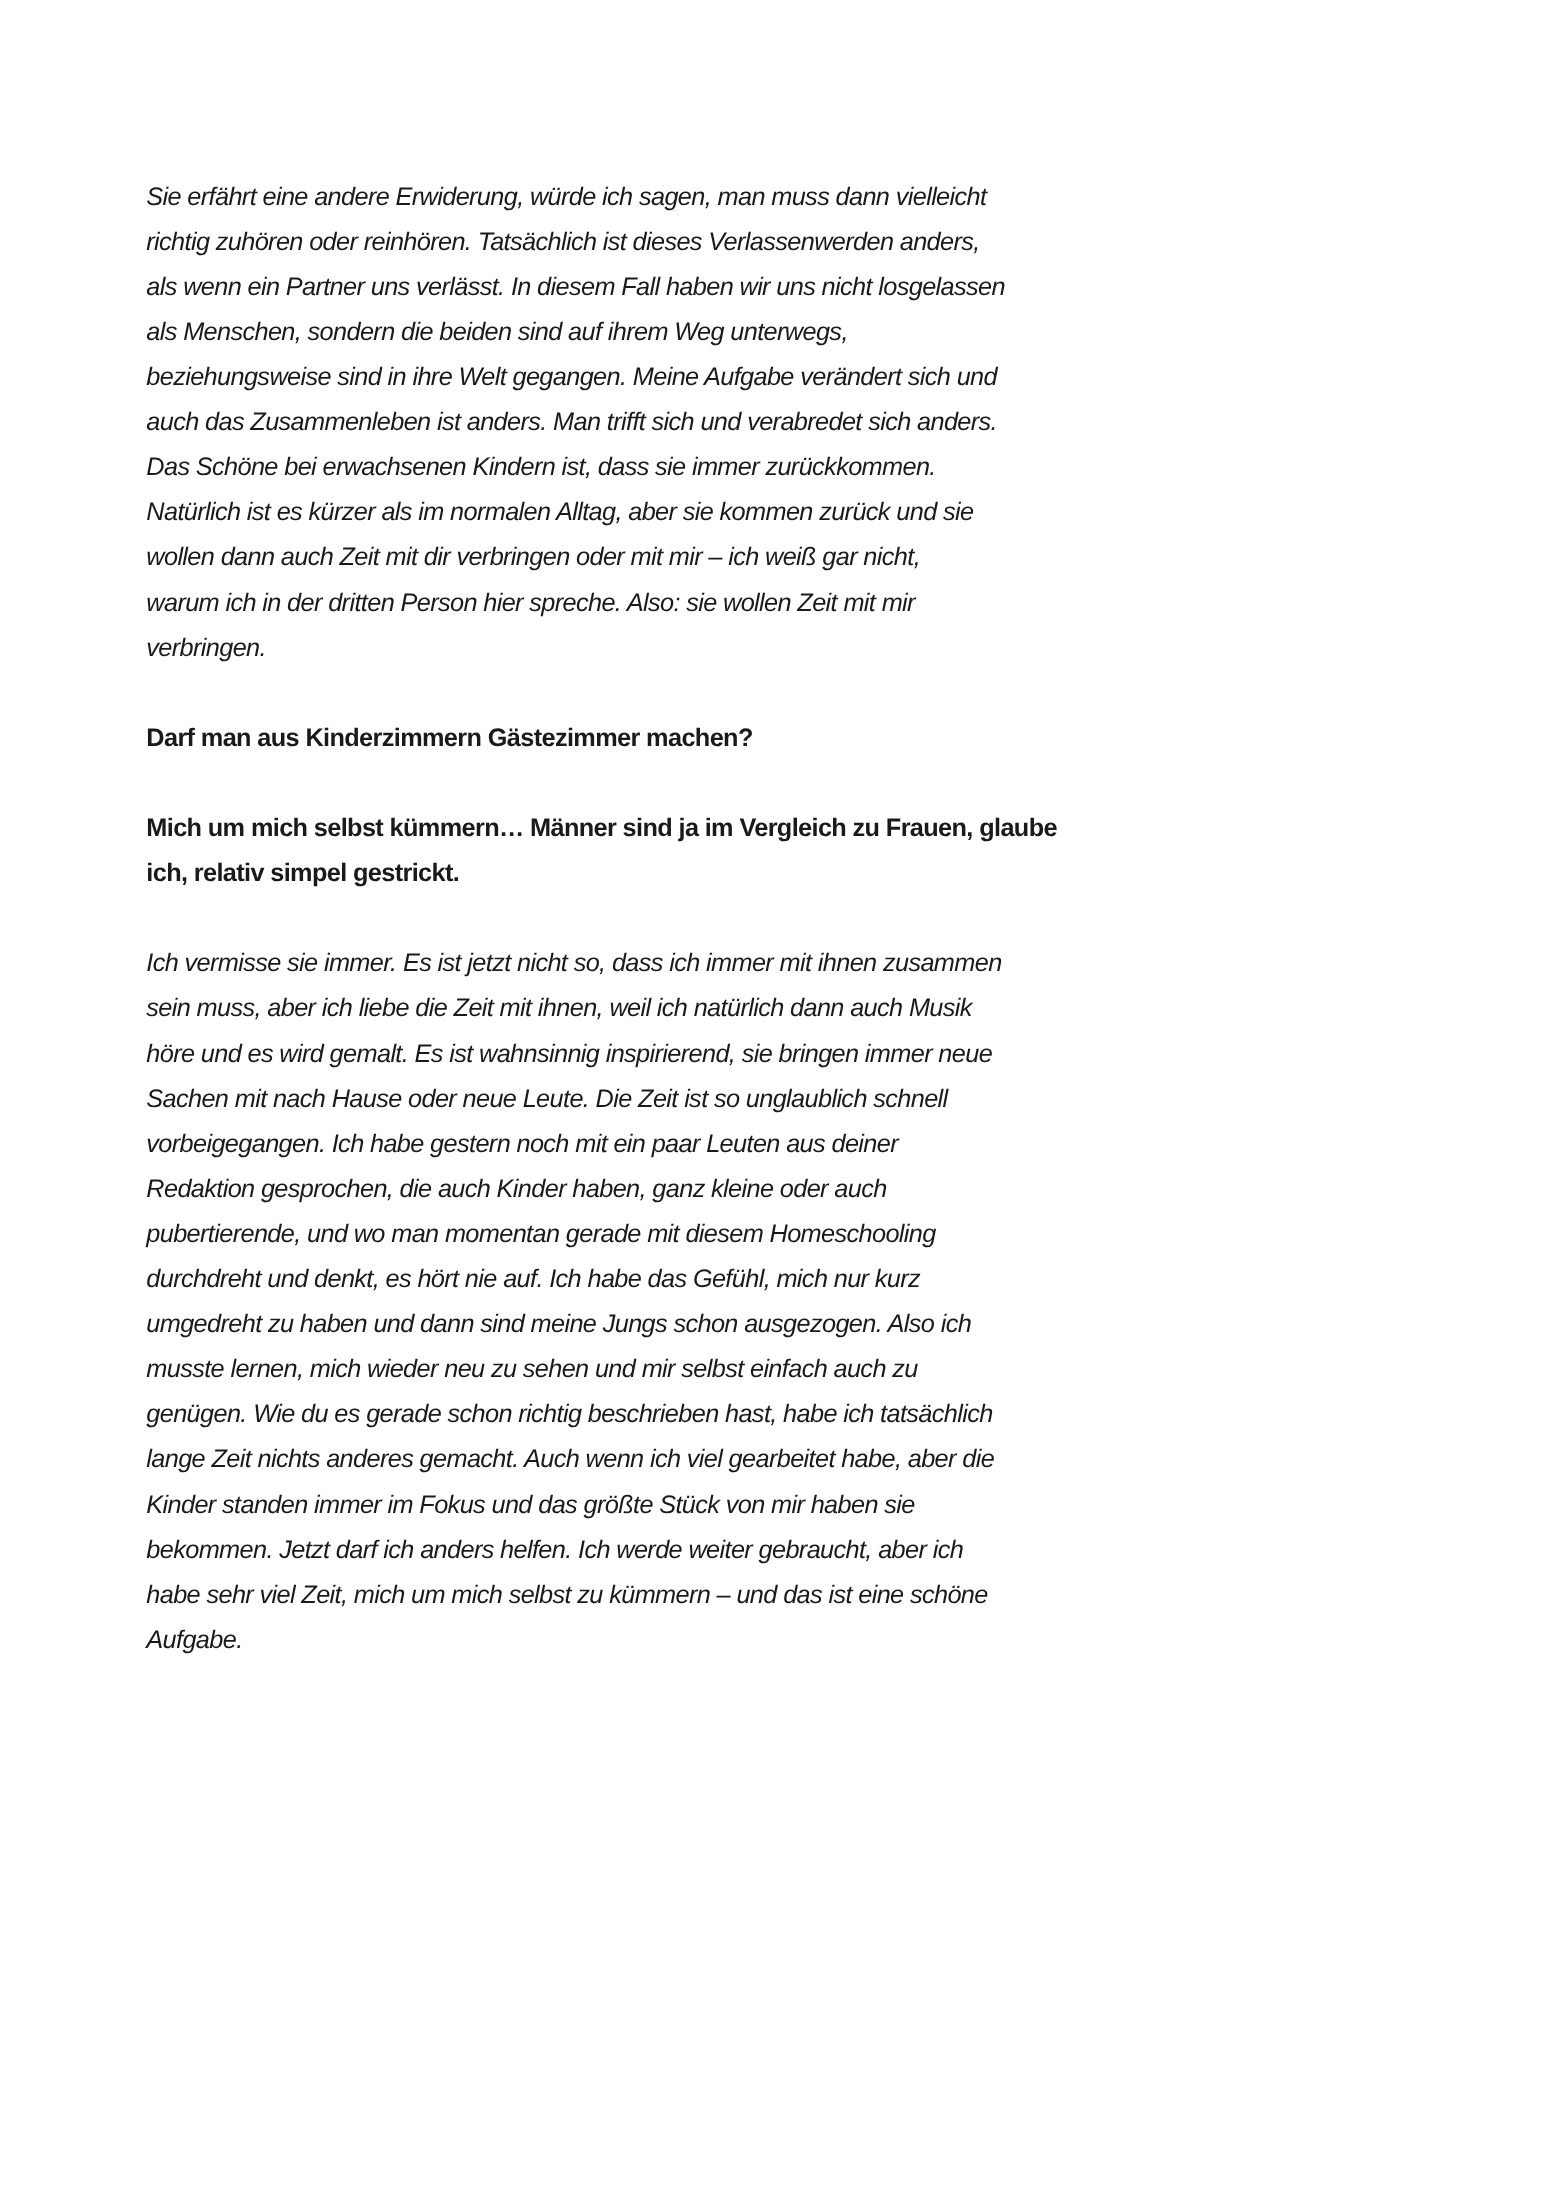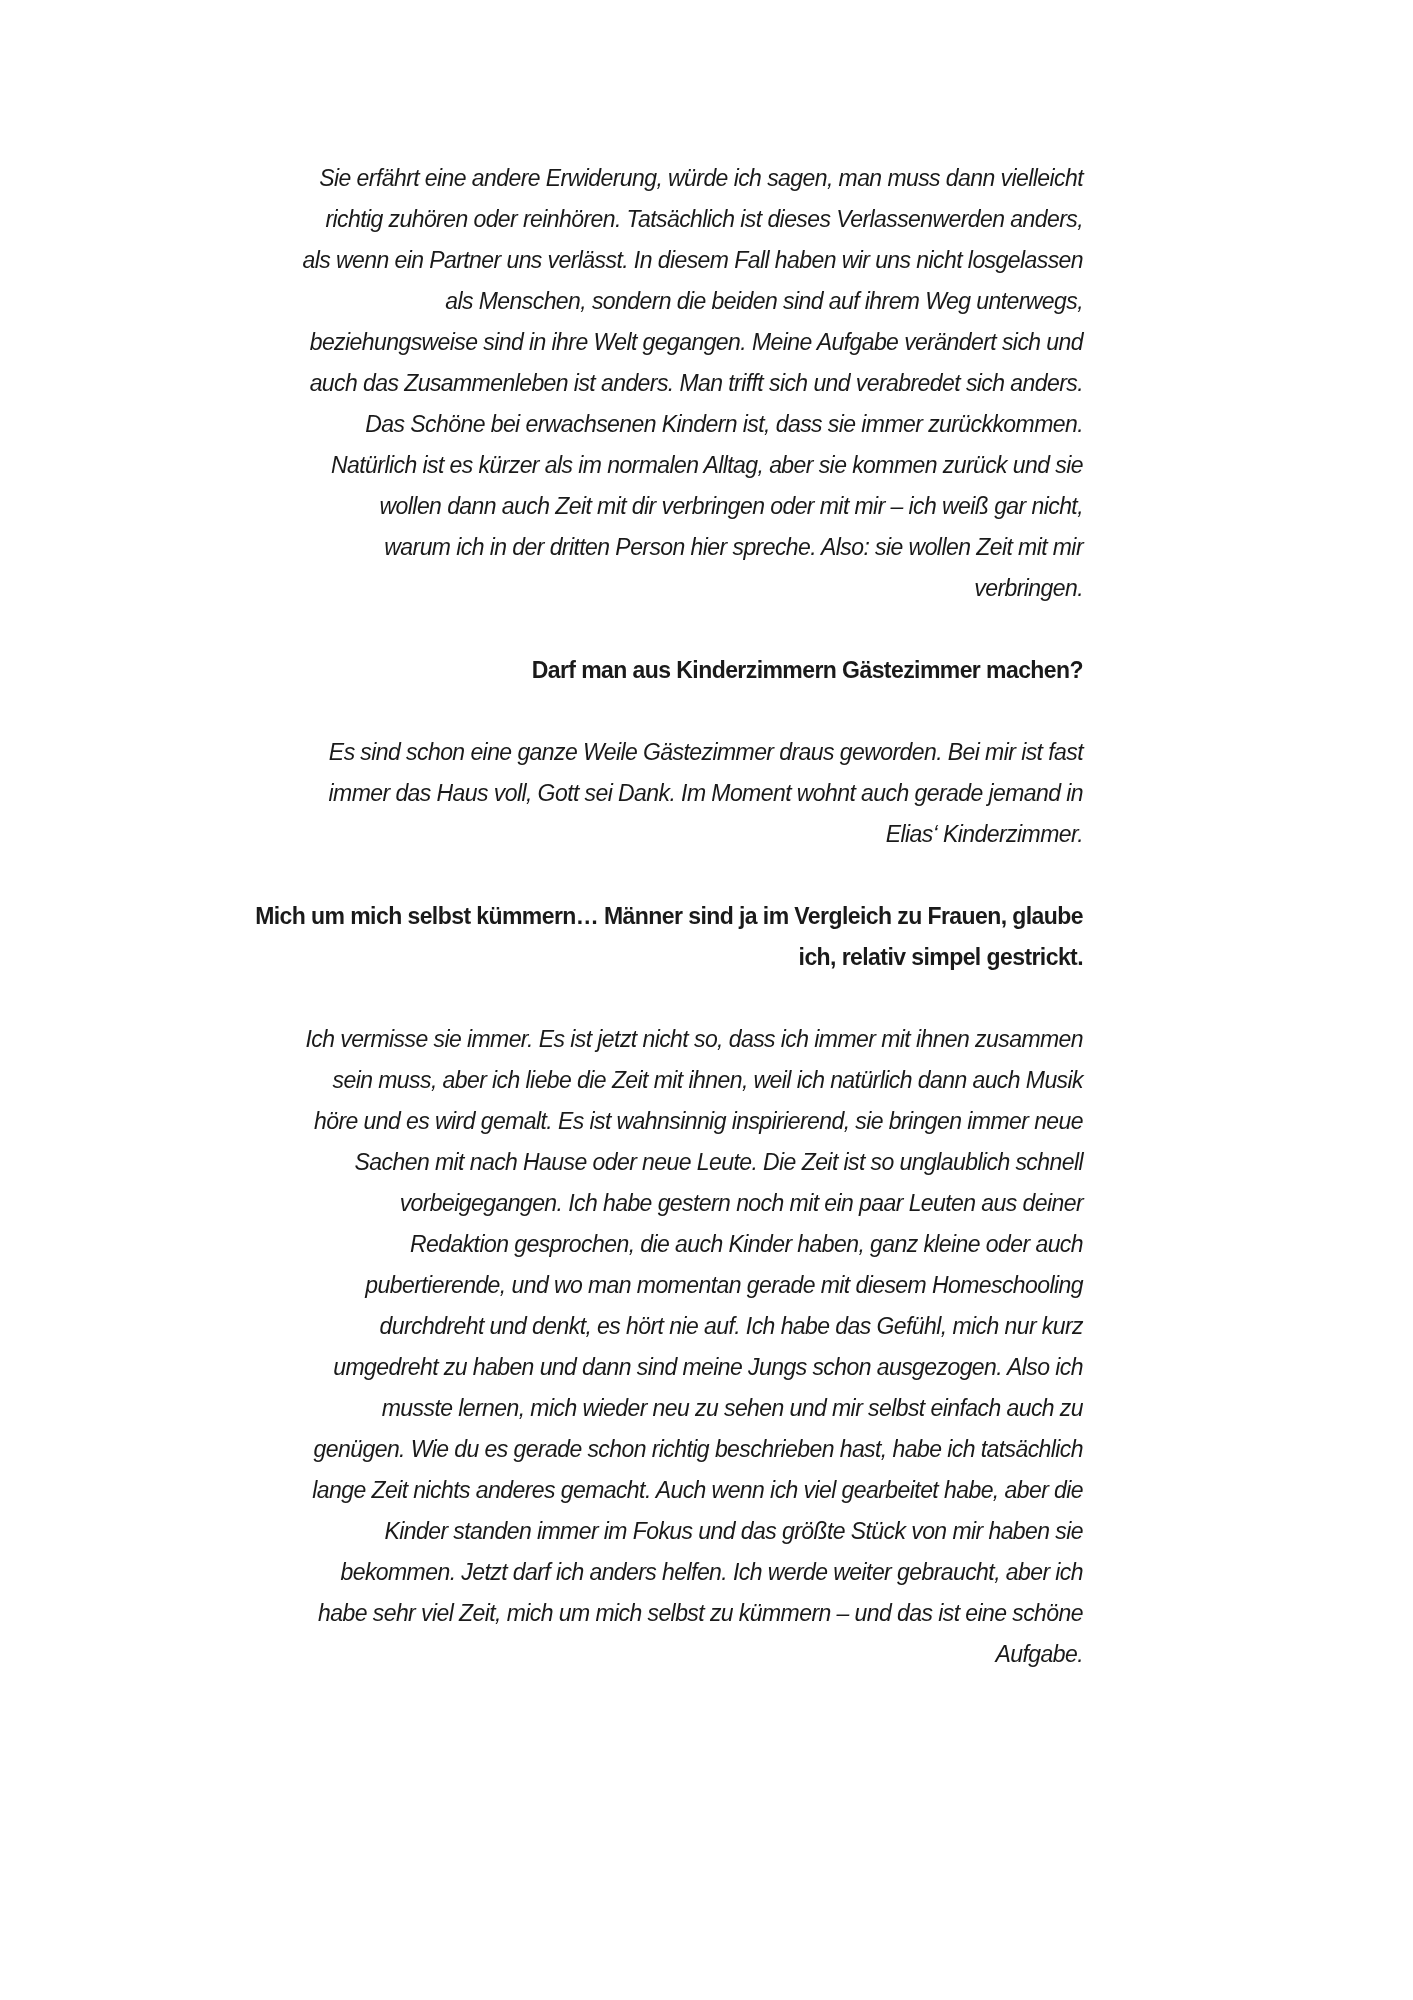--- a/index.html
+++ b/index.html
@@ -14,21 +14,20 @@
     background: #ffffff;
     overflow: hidden;
     font-family: "Liberation Sans", "DejaVu Sans", sans-serif;
     color: #1a1a1a;
   }
   .text-column {
     position: absolute;
     left: 133px;
     top: 158px;
     width: 950px;
-    text-align: right;
   }
   .para {
     margin: 0 0 41px 0;
     font-size: 23px;
     line-height: 41px;
     letter-spacing: -0.025em;
     white-space: pre-line;
     color: #1a1a1a;
   }
   .answer {
@@ -49,23 +48,20 @@
 als wenn ein Partner uns verlässt. In diesem Fall haben wir uns nicht losgelassen
 als Menschen, sondern die beiden sind auf ihrem Weg unterwegs,
 beziehungsweise sind in ihre Welt gegangen. Meine Aufgabe verändert sich und
 auch das Zusammenleben ist anders. Man trifft sich und verabredet sich anders.
 Das Schöne bei erwachsenen Kindern ist, dass sie immer zurückkommen.
 Natürlich ist es kürzer als im normalen Alltag, aber sie kommen zurück und sie
 wollen dann auch Zeit mit dir verbringen oder mit mir – ich weiß gar nicht,
 warum ich in der dritten Person hier spreche. Also: sie wollen Zeit mit mir
 verbringen.</p>
     <p class="para question">Darf man aus Kinderzimmern Gästezimmer machen?</p>
-    <p class="para answer">Es sind schon eine ganze Weile Gästezimmer draus geworden. Bei mir ist fast
-immer das Haus voll, Gott sei Dank. Im Moment wohnt auch gerade jemand in
-Elias‘ Kinderzimmer.</p>
     <p class="para question">Mich um mich selbst kümmern… Männer sind ja im Vergleich zu Frauen, glaube
 ich, relativ simpel gestrickt.</p>
     <p class="para answer">Ich vermisse sie immer. Es ist jetzt nicht so, dass ich immer mit ihnen zusammen
 sein muss, aber ich liebe die Zeit mit ihnen, weil ich natürlich dann auch Musik
 höre und es wird gemalt. Es ist wahnsinnig inspirierend, sie bringen immer neue
 Sachen mit nach Hause oder neue Leute. Die Zeit ist so unglaublich schnell
 vorbeigegangen. Ich habe gestern noch mit ein paar Leuten aus deiner
 Redaktion gesprochen, die auch Kinder haben, ganz kleine oder auch
 pubertierende, und wo man momentan gerade mit diesem Homeschooling
 durchdreht und denkt, es hört nie auf. Ich habe das Gefühl, mich nur kurz

